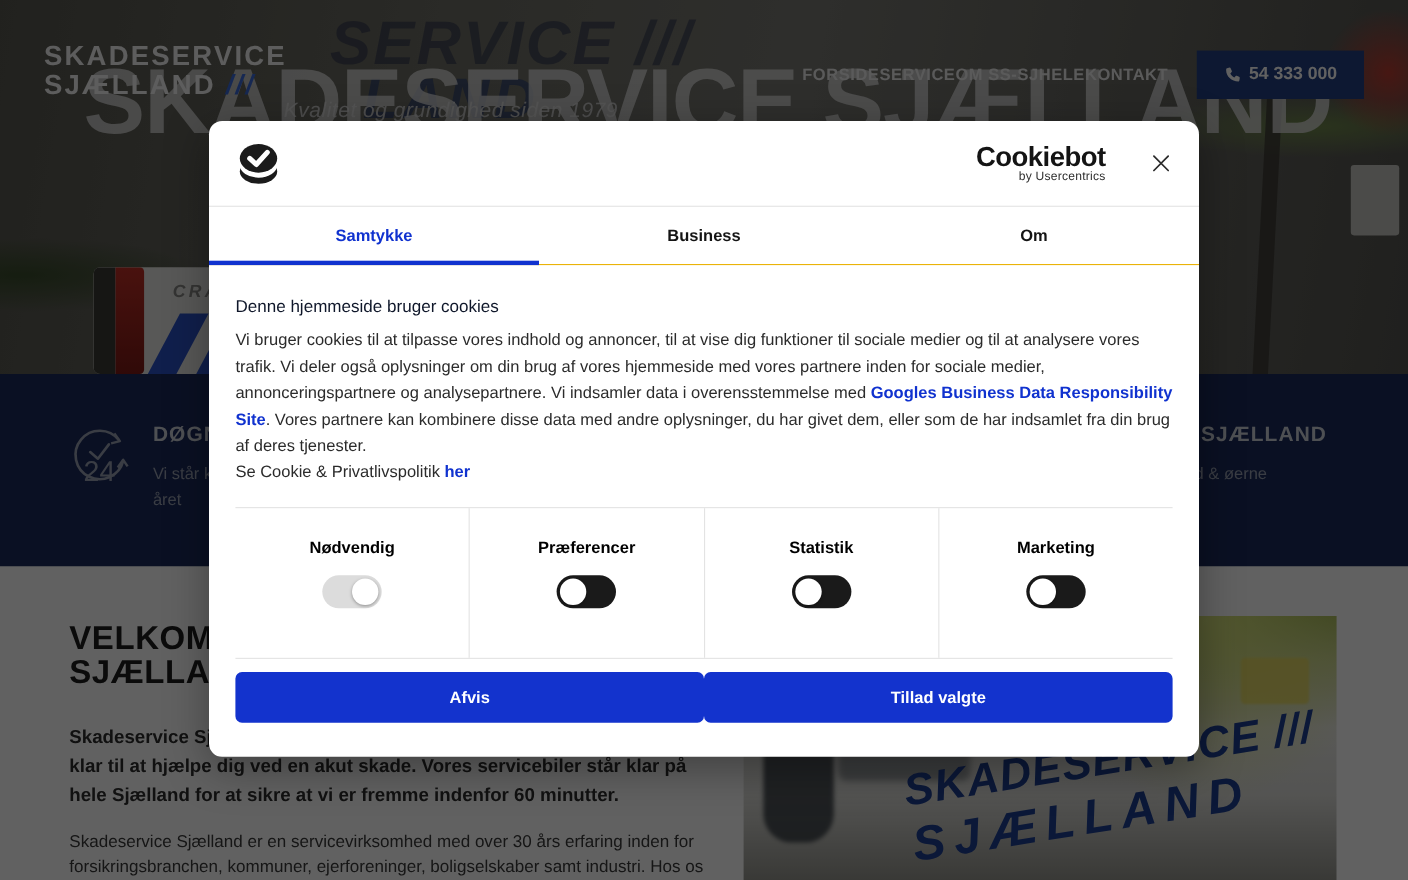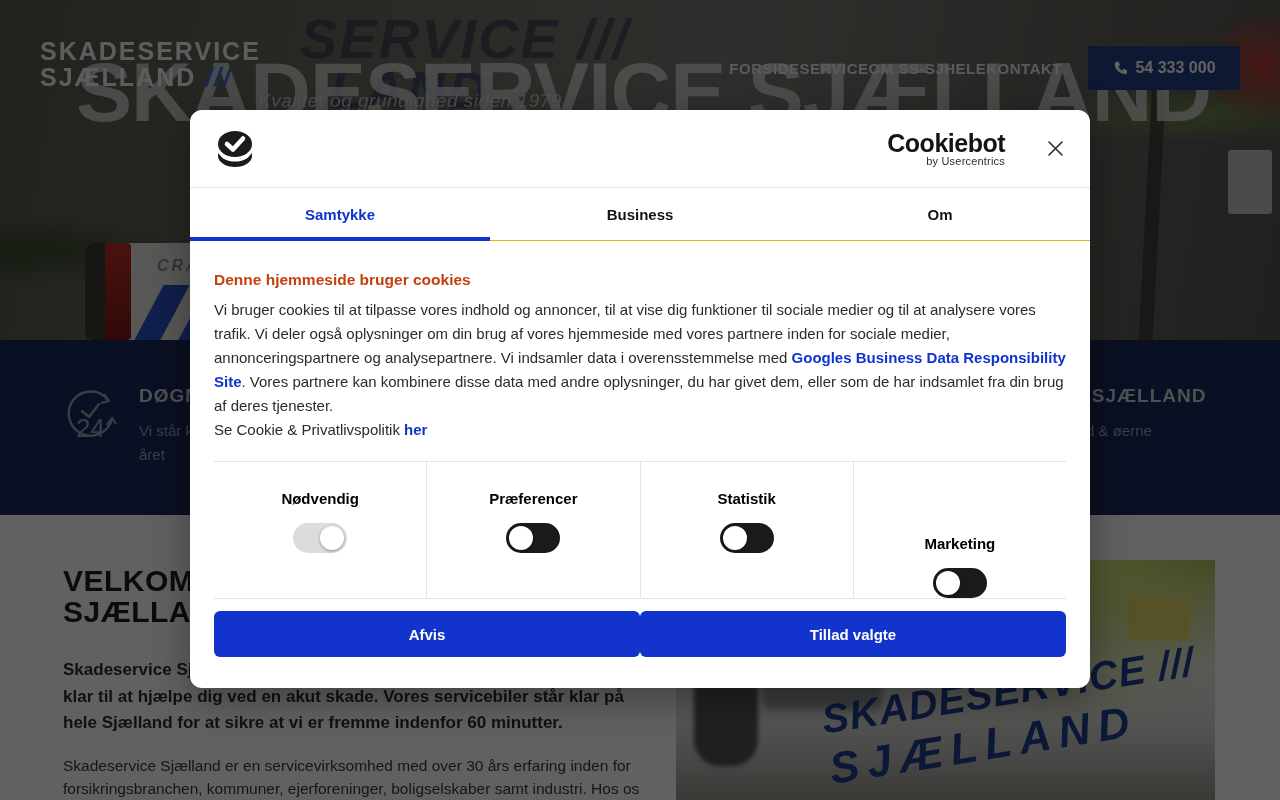--- a/index.html
+++ b/index.html
@@ -99,29 +99,29 @@
 
   .tabs { display:flex; height:54px; border-top:1px solid #e3e3e3;
     border-bottom:1px solid #eab308; }
   .tab { flex:1; display:flex; align-items:center; justify-content:center; font-size:15px;
     font-weight:600; color:#141414; cursor:pointer; position:relative; }
   .tab.active { color:#1032cf; }
   .tab.active::after { content:""; position:absolute; left:0; right:0; bottom:-1px;
     height:4px; background:#1032cf; }
 
   .dlg-body { padding:30px 24px 0; }
-  .dlg-body h2 { font-size:15.5px; font-weight:bold; color:#c2410c; margin-bottom:9px; }
+  .dlg-body h2 { font-size:15.5px; font-weight:normal; color:#0f172a; margin-bottom:9px; }
   .dlg-body p { font-size:15px; line-height:24px; color:#2b2b2b; }
   .dlg-body a { color:#1032cf; font-weight:600; text-decoration:none; cursor:pointer; }
 
   .cats { margin:19px 24px 0; border-top:1px solid #e3e3e3; border-bottom:1px solid #e3e3e3;
     display:flex; height:138px; }
   .cat { flex:1; border-right:1px solid #e3e3e3; display:flex; flex-direction:column;
     align-items:center; padding-top:28px; }
-  .cat:last-child { border-right:none;justify-content:flex-end; }
+  .cat:last-child { border-right:none; }
   .cat-label { font-size:15px; font-weight:bold; color:#000; }
   .toggle { margin-top:16px; width:54px; height:30px; border-radius:15px; position:relative;
     cursor:pointer; }
   .toggle .knob { position:absolute; top:3px; width:24px; height:24px; border-radius:50%;
     background:#fff; box-shadow:0 1px 3px rgba(0,0,0,.35); }
   .toggle.locked { background:#dcdcdc; cursor:default; }
   .toggle.locked .knob { right:3px; }
   .toggle.off { background:#1a1a1a; }
   .toggle.off .knob { left:3px; }
 

